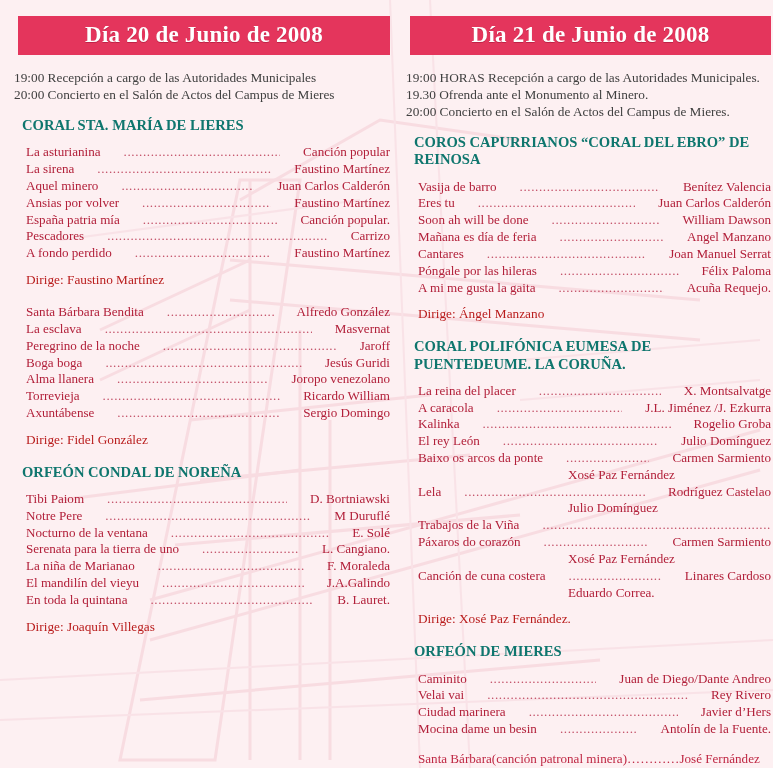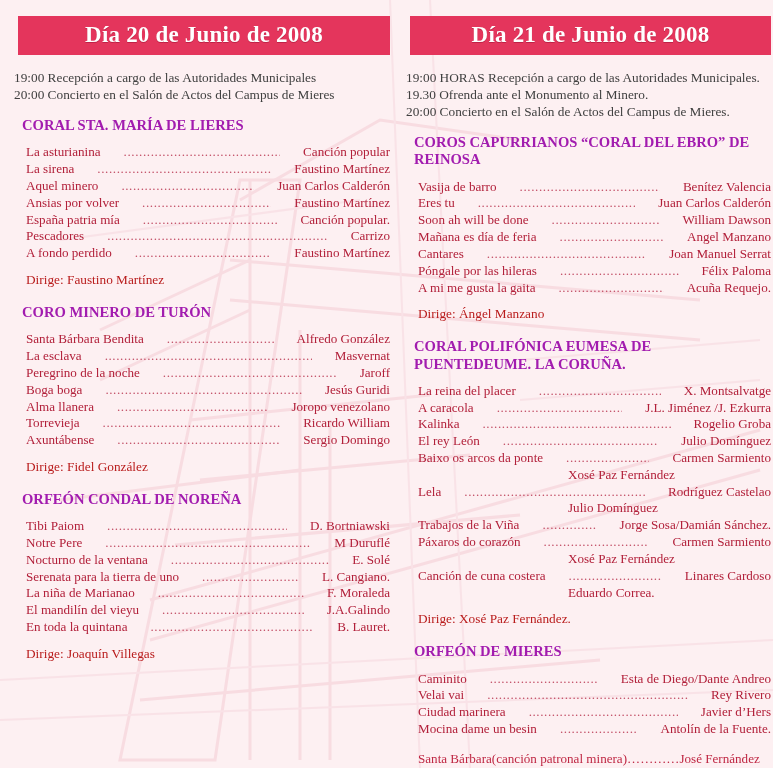--- a/index.html
+++ b/index.html
@@ -61,21 +61,21 @@
     margin: 0 4px 14px 0;
     color: #404040;
   }
   .intro div { white-space: nowrap; }
 
   .group-title {
     font-weight: bold;
     font-size: 14.6px;
     margin: 8px 4px 10px 8px;
     line-height: 1.18;
-    color: #a21caf;
+    color: #0f766e;
   }
 
   .songs {
     margin: 0 4px 10px 12px;
     font-size: 13.1px;
     line-height: 1.285;
   }
   .song {
     display: flex;
     align-items: center;
@@ -188,21 +188,20 @@
         <span class="author">Carrizo</span>
       </div>
       <div class="song">
         <span class="title">A fondo perdido</span>
         <span class="dots">..................................................................</span>
         <span class="author">Faustino Martínez</span>
       </div>
     </div>
     <div class="director">Dirige: Faustino Martínez</div>
 
-    <div class="group-title">CORO MINERO DE TURÓN</div>
     <div class="songs">
       <div class="song">
         <span class="title">Santa Bárbara Bendita</span>
         <span class="dots">..................................................................</span>
         <span class="author">Alfredo González</span>
       </div>
       <div class="song">
         <span class="title">La esclava</span>
         <span class="dots">..................................................................</span>
         <span class="author">Masvernat</span>
@@ -361,21 +360,20 @@
         <span class="title">Lela</span>
         <span class="dots">..................................................................</span>
         <span class="author">Rodríguez Castelao</span>
       </div>
       <div class="song cont-indent">
         <span class="author">Julio Domínguez</span>
       </div>
       <div class="song">
         <span class="title">Trabajos de la Viña</span>
         <span class="dots">..................................................................</span>
-        <span class="author">Jorge Sosa/Damián Sánchez.</span>
       </div>
       <div class="song">
         <span class="title">Páxaros do corazón</span>
         <span class="dots">..................................................................</span>
         <span class="author">Carmen Sarmiento</span>
       </div>
       <div class="song cont-indent">
         <span class="author">Xosé Paz Fernández</span>
       </div>
       <div class="song">
@@ -387,21 +385,21 @@
         <span class="author">Eduardo Correa.</span>
       </div>
     </div>
     <div class="director">Dirige: Xosé Paz Fernández.</div>
 
     <div class="group-title">ORFEÓN DE MIERES</div>
     <div class="songs">
       <div class="song">
         <span class="title">Caminito</span>
         <span class="dots">..................................................................</span>
-        <span class="author">Esta de Diego/Dante Andreo</span>
+        <span class="author">Juan de Diego/Dante Andreo</span>
       </div>
       <div class="song">
         <span class="title">Velai vai</span>
         <span class="dots">..................................................................</span>
         <span class="author">Rey Rivero</span>
       </div>
       <div class="song">
         <span class="title">Ciudad marinera</span>
         <span class="dots">..................................................................</span>
         <span class="author">Javier d’Hers</span>

